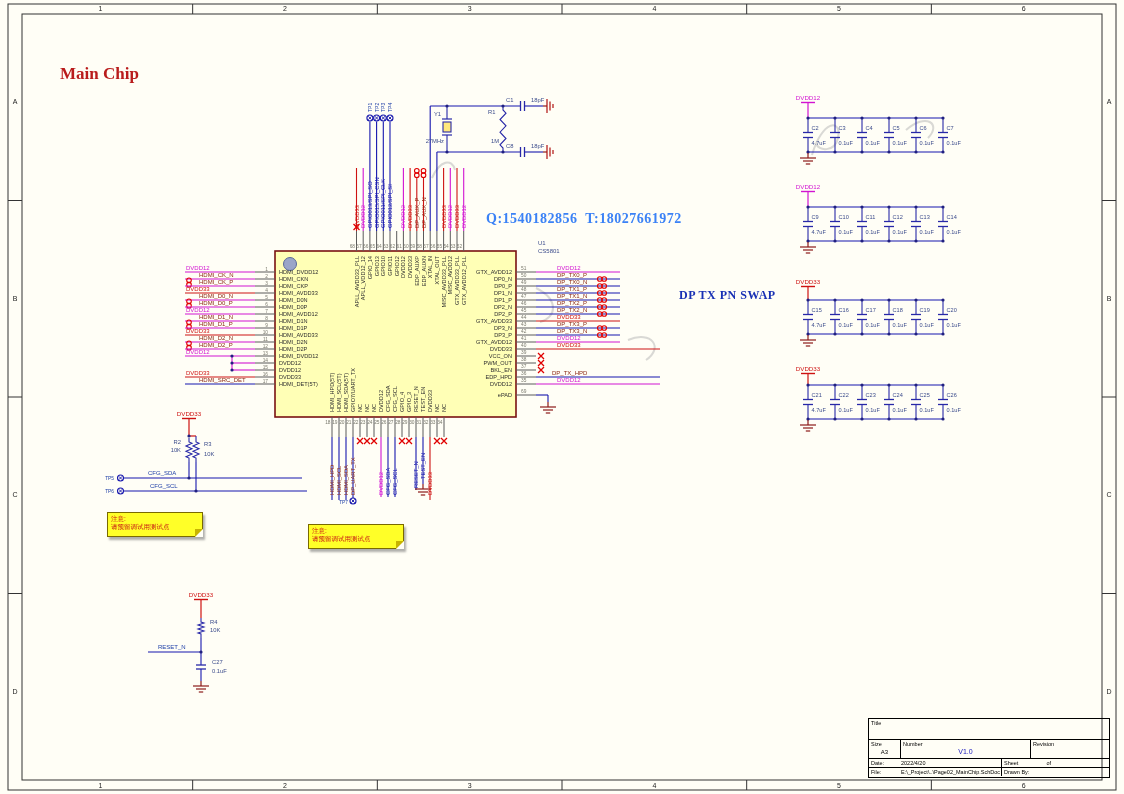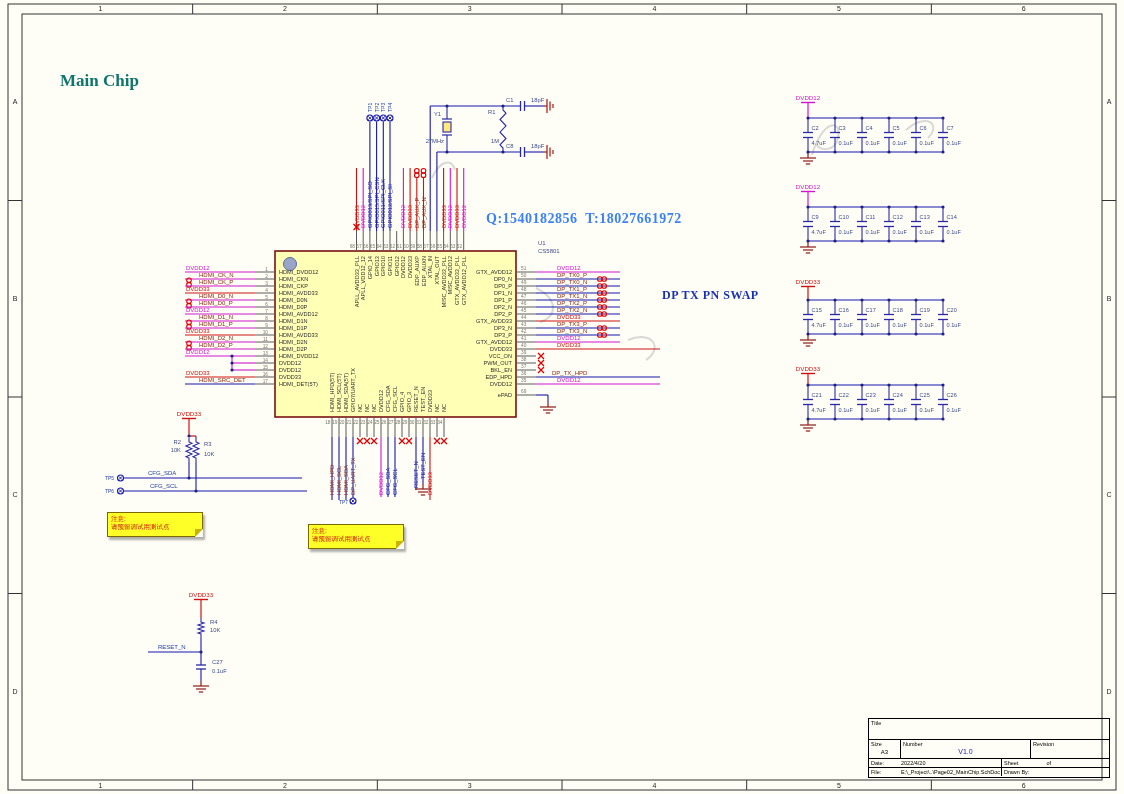--- a/index.html
+++ b/index.html
@@ -1,22 +1,22 @@
 <!DOCTYPE html>
 <html><head>
 <meta charset="utf-8">
 <style>
   html,body{margin:0;padding:0;background:#e8e8e4;}
   #stage{position:relative;width:1124px;height:794px;background:#FFFEF6;overflow:hidden;
          font-family:"Liberation Sans",sans-serif;}
   #schematic{position:absolute;left:0;top:0;}
   .abs{position:absolute;}
-  #main-title{left:60px;top:71px;font:bold 17px "Liberation Serif",serif;color:#0f766e;}
+  #main-title{left:60px;top:64px;font:bold 17px "Liberation Serif",serif;color:#b91c1c;}
   #contact{left:486px;top:211px;font:bold 14px "Liberation Serif",serif;color:#3b82f6;white-space:pre;letter-spacing:.5px;}
-  #dp-note{left:662px;top:288px;font:bold 12px "Liberation Serif",serif;color:#1830B4;letter-spacing:.5px;}
+  #dp-note{left:679px;top:288px;font:bold 12px "Liberation Serif",serif;color:#1830B4;letter-spacing:.5px;}
   .note{position:absolute;width:96px;height:25px;background:#FFFF28;border:1px solid #7A6A00;
         box-shadow:2px 3px 2px rgba(110,110,110,.55);color:#C81414;font-size:6.5px;line-height:1.3;
         padding:2px 3px;box-sizing:border-box;z-index:5;}
   .note::after{content:"";position:absolute;right:-1px;bottom:-1px;width:0;height:0;border-style:solid;
         border-width:0 0 8px 8px;border-color:transparent transparent #FFFEF6 #C8B400;}
   #note-1{left:107px;top:512px;}
   #note-2{left:308px;top:524px;}
   #tblock{position:absolute;left:868px;top:718px;width:242px;height:60px;border:1px solid #000;
         box-sizing:border-box;font-size:5.5px;color:#000;z-index:4;}
   #tblock *{box-sizing:border-box;}

